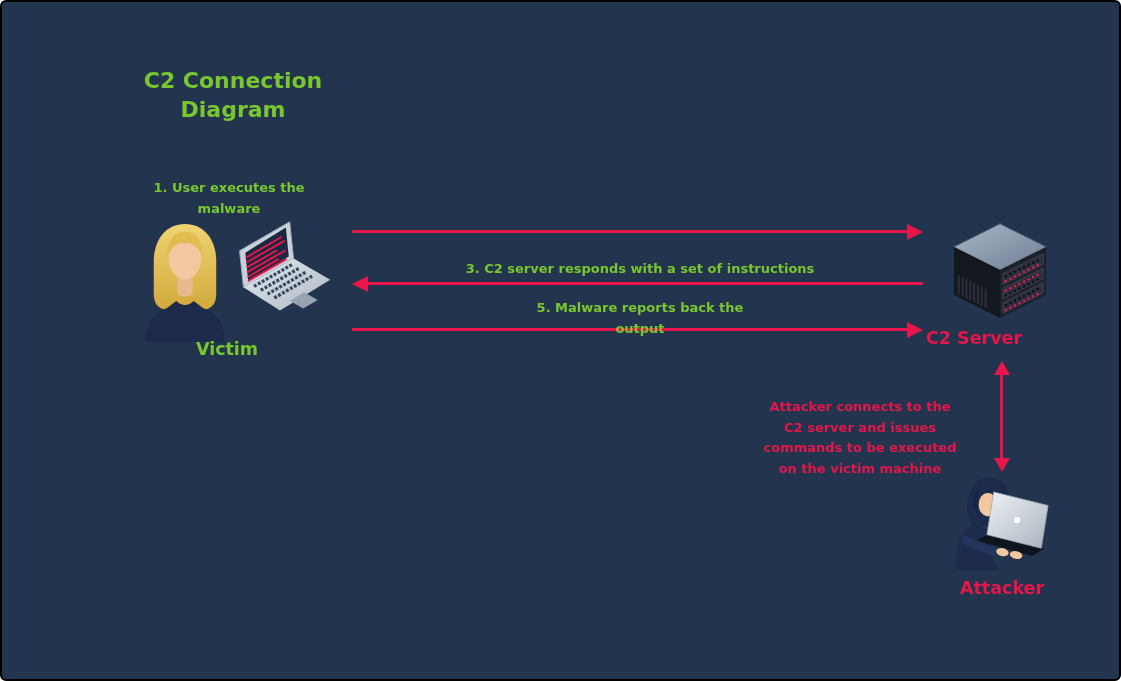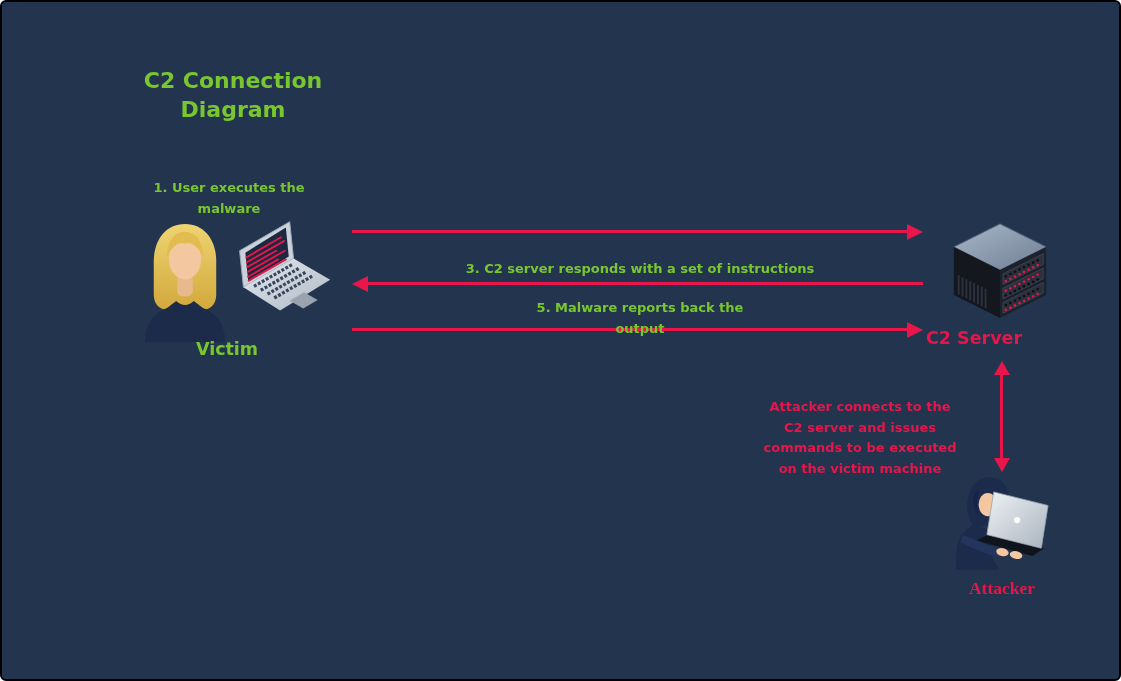--- a/index.html
+++ b/index.html
@@ -156,15 +156,15 @@
     <ellipse cx="40" cy="29" rx="9.5" ry="12" fill="#f3c7a0"></ellipse>
     <path d="M31,14 Q27,26 30,40 Q24,32 25,22 Q27,14 31,14 Z" fill="#16234a"></path>
     <polygon points="28,66 40,60 98,74 86,82" fill="#10141c"></polygon>
     <polygon points="46,16 102,30 95,74 39,60" fill="url(#gLid)" stroke="#97a2ae" stroke-width="0.8"></polygon>
     <circle cx="70" cy="45" r="3.2" fill="#ffffff"></circle>
     <path d="M14,60 Q30,66 48,74 L62,80 Q52,84 42,81 Q26,75 12,68 Z" fill="#23355c"></path>
     <ellipse cx="55" cy="78" rx="6.5" ry="4" fill="#f3c7a0" transform="rotate(12 55 78)"></ellipse>
     <ellipse cx="69" cy="81" rx="6.5" ry="4" fill="#f3c7a0" transform="rotate(12 69 81)"></ellipse>
   </svg>
 
-  <div class="lbl redtx name" style="left:1000px; top:576px;font-family:Liberation Serif, serif;">Attacker</div>
+  <div class="lbl redtx name" style="left:1000px; top:576px;">Attacker</div>
 
 </div>
 
 </body></html>

